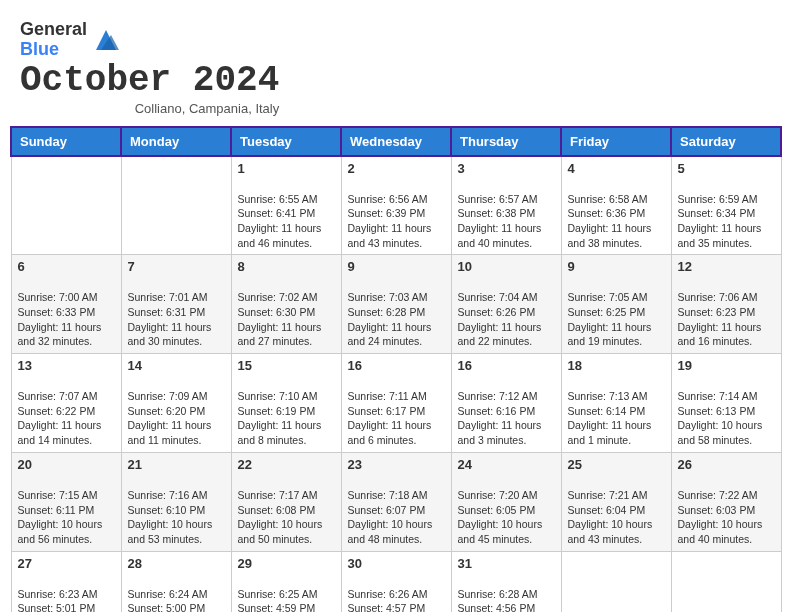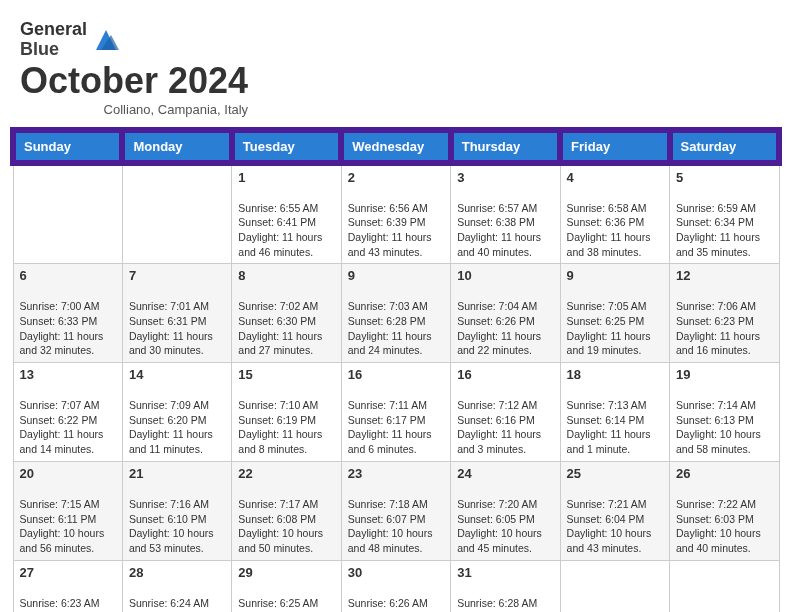--- a/index.html
+++ b/index.html
@@ -27,51 +27,52 @@
       line-height: 1.1;
     }
     .logo-general {
       font-size: 18px;
       font-weight: bold;
       color: #333;
     }
     .logo-blue {
       font-size: 18px;
       font-weight: bold;
-      color: #404040;
+      color: #3b82f6;
     }
     .logo-icon {
       width: 30px;
       height: 30px;
       margin-left: 4px;
     }
     .title-block {
       text-align: right;
     }
     .month-title {
       font-size: 36px;
       font-weight: bold;
       color: #333;
+      font-family: Liberation Mono, monospace;
     }
     .location-title {
       font-size: 13px;
       color: #555;
     }
     .calendar {
       width: 100%;
       border-collapse: collapse;
       margin-top: 5px;
     }
     .calendar th {
       background-color: #2a7fd4;
       color: #fff;
       text-align: left;
       padding: 6px 8px;
       font-size: 13px;
-      border: 6px solid #4c1d95;
+      border: 2px solid #4c1d95;
     }
     .calendar td {
       border: 1px solid #ccc;
       vertical-align: top;
       padding: 4px 6px;
       font-size: 10.5px;
       color: #333;
       width: 14.28%;
       min-height: 80px;
       background: #fff;

